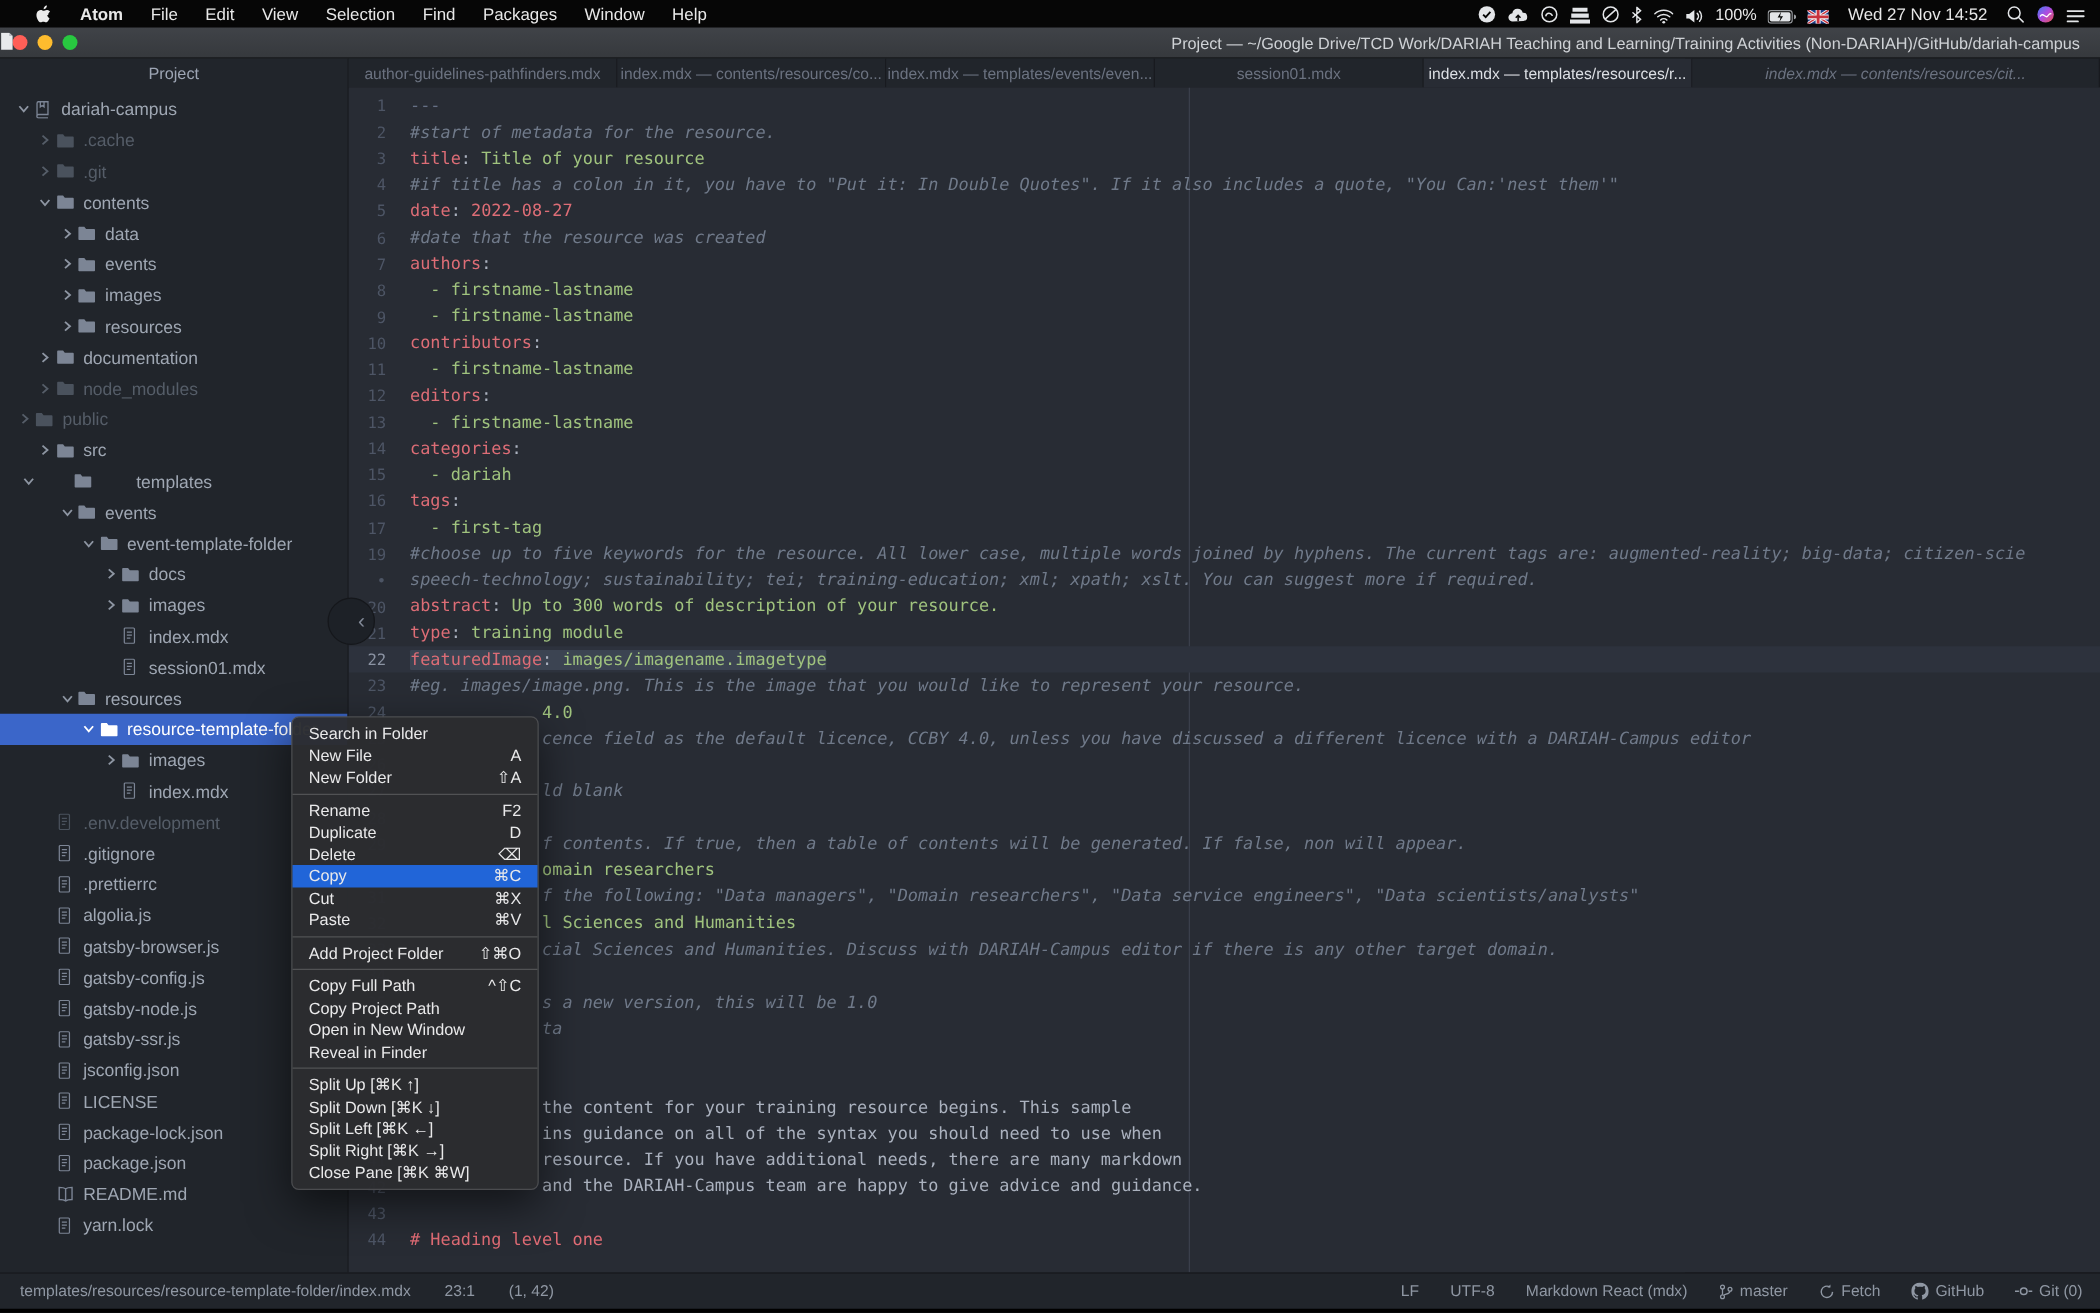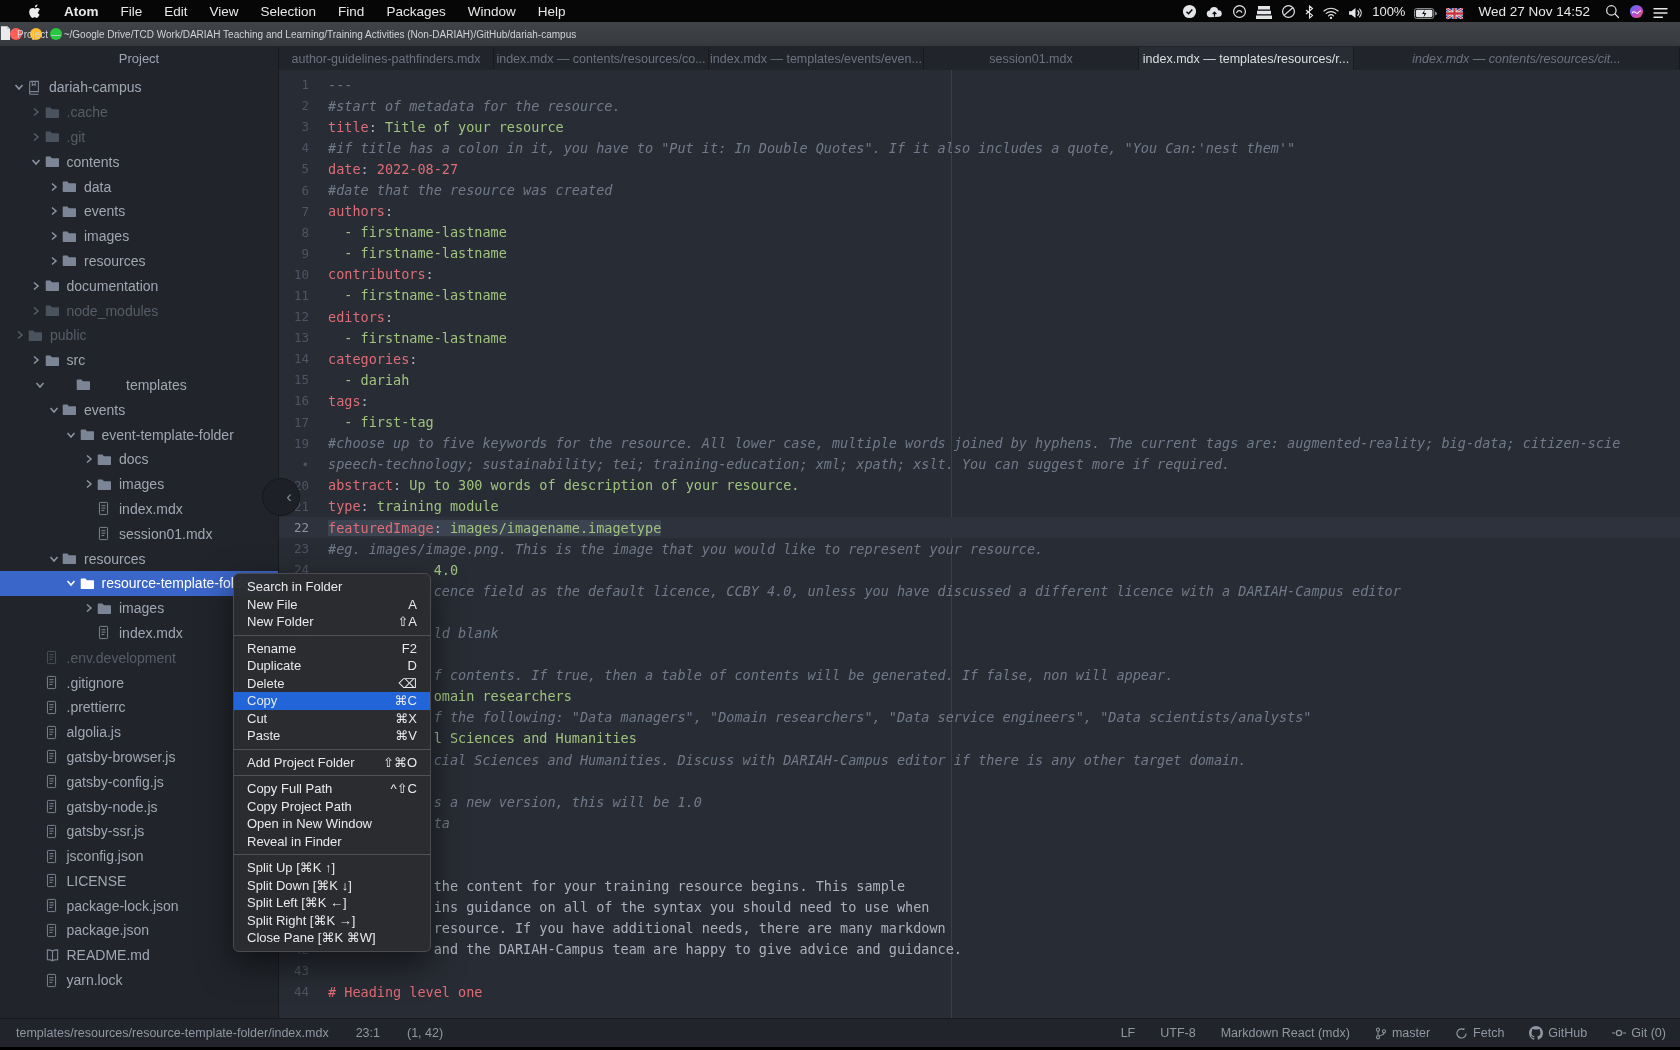--- a/index.html
+++ b/index.html
@@ -17,22 +17,22 @@
   .st-icon svg{display:block;}
   #mb-clock{padding:0 6px;white-space:nowrap;}
   #mb-batt-pct{font-size:13px;}
   
   #titlebar{position:absolute;left:0;top:22px;width:1680px;height:24px;
             background:linear-gradient(#404348,#36393d);border-bottom:1px solid #222428;
             display:flex;align-items:center;}
   #traffic{display:flex;gap:8px;padding-left:10px;}
   .tl{width:12px;height:12px;border-radius:50%;}
   #tl-close{background:#ff5f57;} #tl-min{background:#febc2e;} #tl-zoom{background:#28c840;}
-  #titlebar-center{position:absolute;left:0;right:0;display:flex;justify-content:flex-start;align-items:center;gap:6px;
-                   color:#cfd2d6;font-size:10px;pointer-events:none;}
+  #titlebar-center{position:absolute;left:0;right:16px;display:flex;justify-content:space-between;align-items:center;gap:6px;
+                   color:#cfd2d6;font-size:13px;pointer-events:none;}
   
   #main{position:absolute;left:0;top:47px;width:1348px;height:971px;background:#282c34;}
   #sidebar{position:absolute;left:0;top:0;width:278px;height:971px;background:#21252b;
            border-right:1px solid #181a1f;overflow:hidden;}
   #side-header{height:23px;display:flex;align-items:center;justify-content:center;
                color:#9da5b4;font-size:13px;}
   #tree{padding-top:5px;}
   .trow{height:24.8px;display:flex;align-items:center;color:#9fa7b3;font-size:14px;white-space:nowrap;cursor:default;}
   .trow.dim{color:#555d68;}
   .trow.sel{background:#3b66c9;color:#fff;}
@@ -377,21 +377,21 @@
                 <path d="M3 1.5L7 5L3 8.5"></path>
               </svg>
             </span>
             <span class="tico">
               <svg width="15" height="13" viewBox="0 0 16 14" fill="currentColor">
                 <path d="M1.4 1.6h4.4l1.5 1.9h7c.4 0 .7.3.7.7v8c0 .4-.3.7-.7.7H1.4c-.4 0-.7-.3-.7-.7V2.3c0-.4.3-.7.7-.7z"></path>
               </svg>
             </span>
             <span>src</span>
           </div>
-          <div class="trow" style="padding-left: 31px; gap: 28px;">
+          <div class="trow" style="padding-left: 14px; gap: 28px;">
             <span class="tch exp">
               <svg width="10" height="10" viewBox="0 0 10 10" fill="none" stroke="currentColor" stroke-width="1.5">
                 <path d="M3 1.5L7 5L3 8.5"></path>
               </svg>
             </span>
             <span class="tico">
               <svg width="15" height="13" viewBox="0 0 16 14" fill="currentColor">
                 <path d="M1.4 1.6h4.4l1.5 1.9h7c.4 0 .7.3.7.7v8c0 .4-.3.7-.7.7H1.4c-.4 0-.7-.3-.7-.7V2.3c0-.4.3-.7.7-.7z"></path>
               </svg>
             </span>

